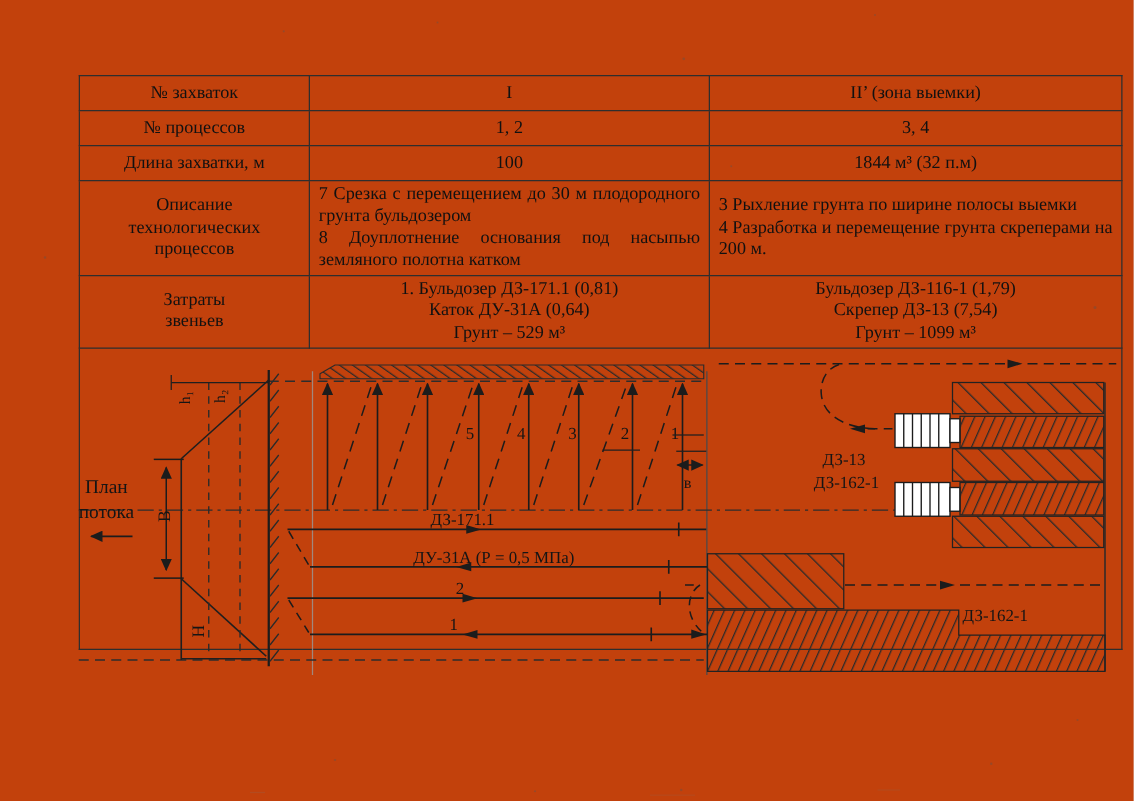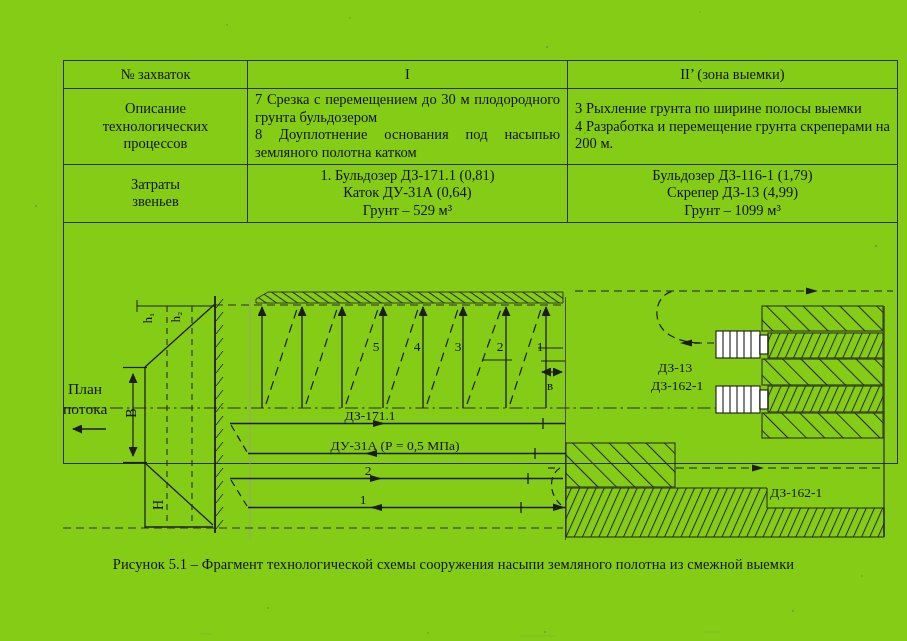--- a/index.html
+++ b/index.html
@@ -1,16 +1,16 @@
 <!DOCTYPE html>
 <html><head>
 <meta charset="utf-8">
 <style>
   html,body{margin:0;padding:0;background:#e8e8e8;}
-  .page{position:relative;width:907px;height:641px;background:#84cc16;overflow:hidden;
+  .page{position:relative;width:907px;height:641px;background:#c2410c;overflow:hidden;
         font-family:"Liberation Serif",serif;color:#111;}
   table.tt{position:absolute;left:63px;top:60px;width:834px;border-collapse:collapse;table-layout:fixed;z-index:1;}
   table.tt td{border:1px solid #2e2e2e;font:14.5px/1.22 "Liberation Serif",serif;color:#111;
               padding:2px 7px;text-align:center;vertical-align:middle;overflow:hidden;}
   td.jtop{vertical-align:top;text-align:left;}
   td.jtop div{text-align:justify;}
   .ctr div{text-align:center;}
   td.diagramCell{padding:0;}
   .overlay{position:absolute;left:0;top:0;z-index:5;pointer-events:none;}
   .caption{position:absolute;left:0;top:556px;width:100%;text-align:center;
@@ -27,20 +27,30 @@
         <col style="width:184px">
         <col style="width:320px">
         <col style="width:330px">
       </colgroup>
     <tbody>
         <tr style="height:28px">
       <td>№ захваток</td>
       <td>I</td>
       <td>II’ (зона выемки)</td>
     </tr>
+    <tr style="height:28px">
+      <td>№ процессов</td>
+      <td>1, 2</td>
+      <td>3, 4</td>
+    </tr>
+    <tr style="height:28px">
+      <td>Длина захватки, м</td>
+      <td>100</td>
+      <td>1844 м³ (32 п.м)</td>
+    </tr>
     <tr style="height:68px">
       <td>Описание технологических процессов</td>
       <td class="jtop">
         <div>7 Срезка с перемещением до 30 м плодородного грунта бульдозером</div>
         <div>8 Доуплотнение основания под насыпью земляного полотна катком</div>
       </td>
       <td class="jtop">
         <div>3 Рыхление грунта по ширине полосы выемки</div>
         <div>4 Разработка и перемещение грунта скреперами на 200 м.</div>
       </td>
@@ -50,21 +60,21 @@
         <div>Затраты</div>
         <div>звеньев</div>
       </td>
       <td class="ctr">
         <div>1. Бульдозер ДЗ-171.1 (0,81)</div>
         <div>Каток ДУ-31А (0,64)</div>
         <div>Грунт – 529 м³</div>
       </td>
       <td class="ctr">
         <div>Бульдозер ДЗ-116-1 (1,79)</div>
-        <div>Скрепер ДЗ-13 (4,99)</div>
+        <div>Скрепер ДЗ-13 (7,54)</div>
         <div>Грунт – 1099 м³</div>
       </td>
     </tr>
     <tr style="height:241px">
       <td class="diagramCell" colspan="3"></td>
     </tr>
   </tbody>
     </table>
 
   <svg class="overlay" width="907" height="641" viewBox="0 0 907 641">
@@ -255,14 +265,13 @@
         <circle cx="428" cy="633" r="0.9"></circle>
       <circle cx="862" cy="576" r="0.8"></circle>
         <circle cx="350" cy="18" r="0.8"></circle>
         <circle cx="700" cy="12" r="0.8"></circle>
       <line x1="200" y1="634" x2="212" y2="634" stroke="#777" stroke-width="1" opacity="0.5"></line>
       <line x1="520" y1="636" x2="556" y2="636" stroke="#777" stroke-width="1" opacity="0.4"></line>
       <line x1="702" y1="632" x2="720" y2="632" stroke="#777" stroke-width="1" opacity="0.4"></line>
     </g>
   </svg>
 
-  <div class="caption">Рисунок 5.1 – Фрагмент технологической схемы сооружения насыпи земляного полотна из смежной выемки</div>
 </div>
 
 </body></html>

